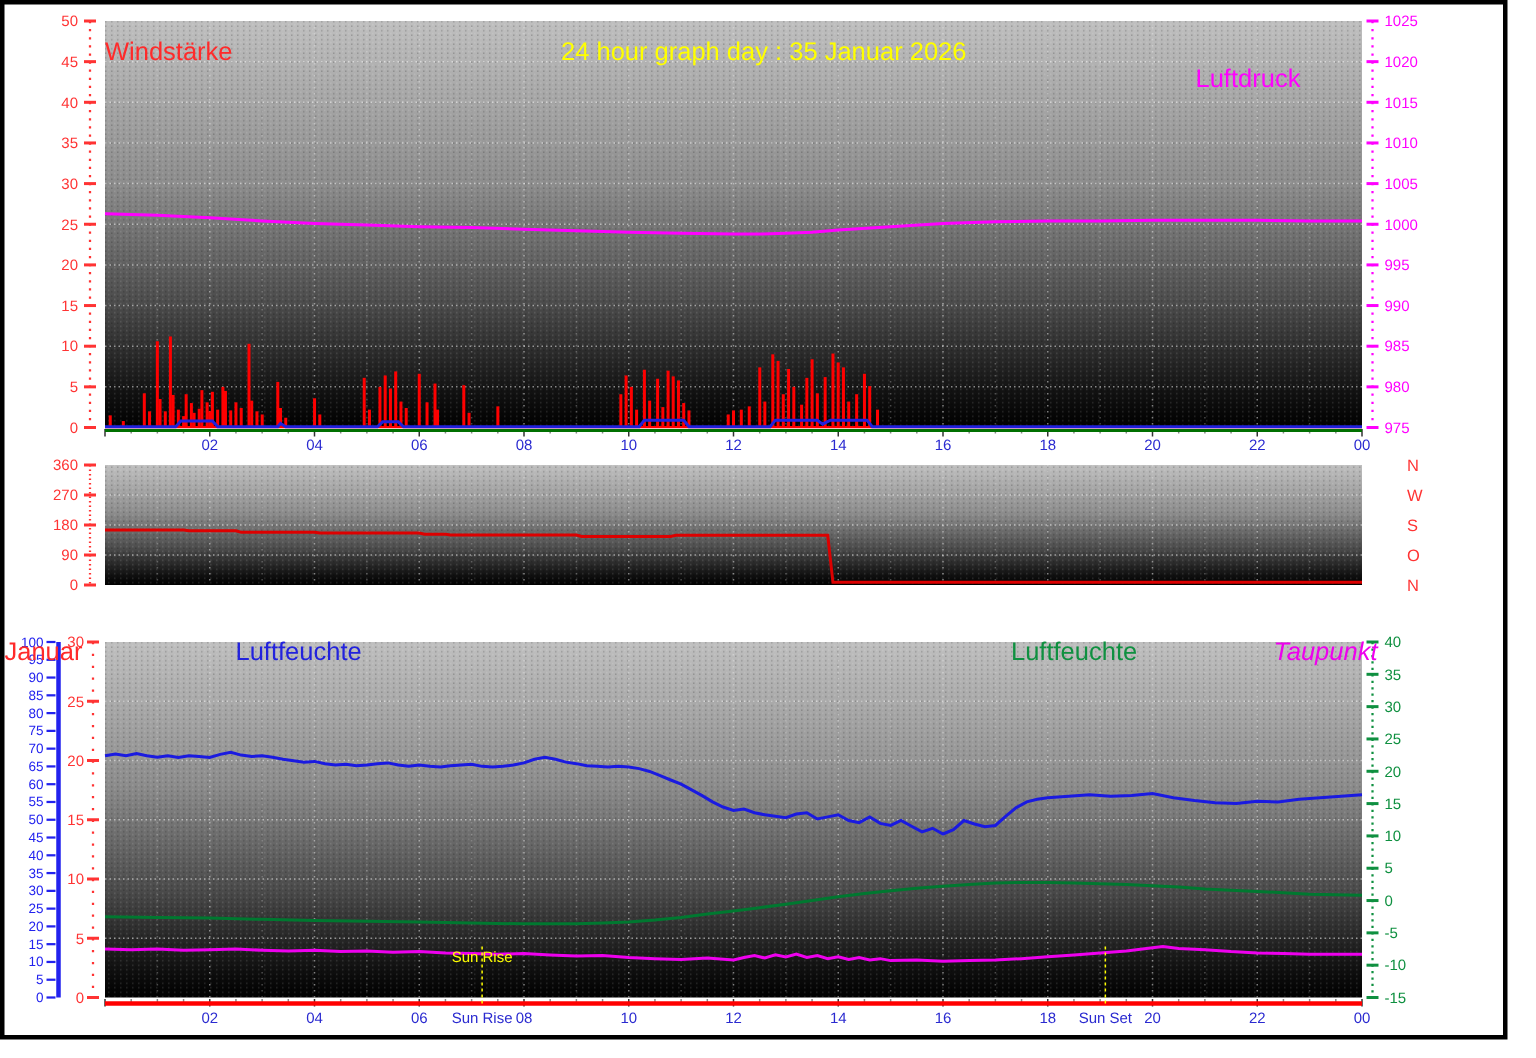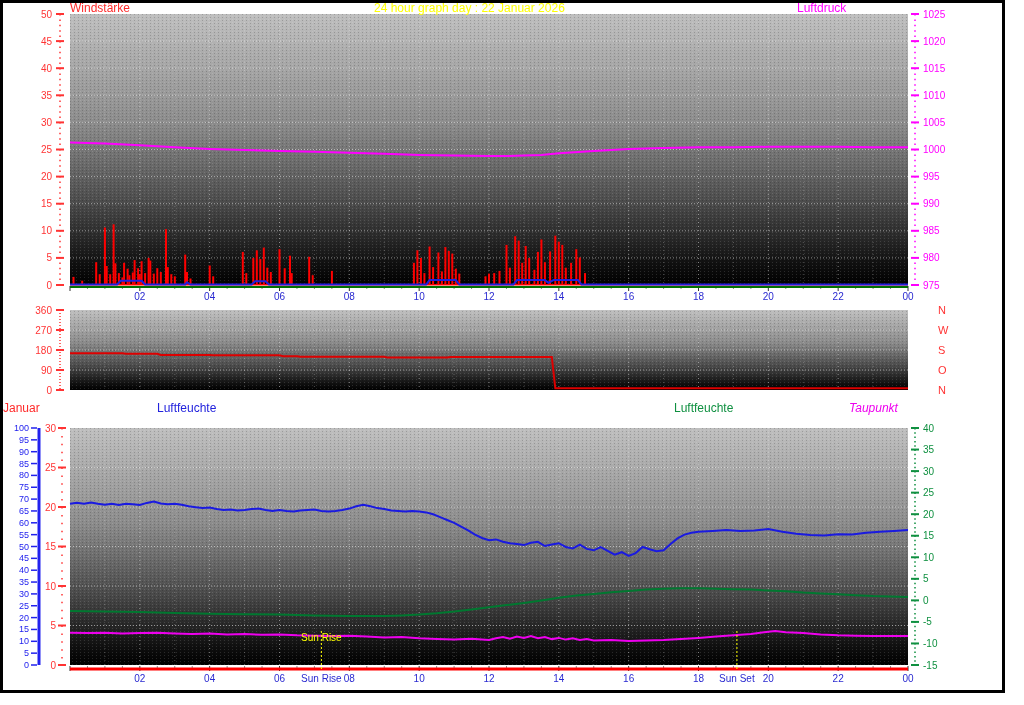--- a/index.html
+++ b/index.html
@@ -1,23 +1,23 @@
 <!DOCTYPE html>
 <html><head>
 <meta charset="utf-8">
 <style>
   html,body{margin:0;padding:0;background:#fff;}
   .stage{position:relative;width:1024px;height:705px;background:#ffffff;overflow:hidden;
          font-family:"Liberation Sans",sans-serif;}
   svg{position:absolute;left:0;top:0;}
   svg text{font-family:"Liberation Sans",sans-serif;}
-  .hdr{position:absolute;font-size:12px;line-height:12px;white-space:nowrap;font-weight:400;}
+  .hdr{position:absolute;font-size:17px;line-height:12px;white-space:nowrap;font-weight:400;margin-top:27px;}
   #t-wind{left:70px;top:2px;}
   #t-title{left:374px;top:2px;}
-  #t-press{left:797px;top:2px;}
+  #t-press{left:797px;top:20px;}
   #t-regen{left:3px;top:402px;}
   #t-hum{left:157px;top:402px;}
   #t-temp{left:674px;top:402px;}
   #t-dew{left:849px;top:402px;font-style:italic;}
 </style>
 </head>
 <body>
 
 <div class="stage">
   <svg id="charts" width="1024" height="705" viewBox="0 0 1024 705">
@@ -521,19 +521,19 @@
           <text x="321.4" y="641" fill="#ffff00" font-size="10" text-anchor="middle">Sun Rise</text>
           <text x="321.4" y="682" fill="#2a2ad0" font-size="10" text-anchor="middle">Sun Rise</text>
         </g>
         <g>
           <line x1="736.9083333333333" y1="631" x2="736.9083333333333" y2="671" stroke="#ffff00" stroke-width="1" stroke-dasharray="2 2"></line>
           <text x="736.9083333333333" y="682" fill="#2a2ad0" font-size="10" text-anchor="middle">Sun Set</text>
         </g>
       </g>
     </svg>
   <span class="hdr" id="t-wind" style="color: rgb(255, 42, 42);">Windstärke</span>
-  <span class="hdr" id="t-title" style="color: rgb(255, 255, 0);">24 hour graph day : 22 Januar 2026</span>
+  <span class="hdr" id="t-title" style="color: rgb(255, 255, 0);">24 hour graph day : 35 Januar 2026</span>
   <span class="hdr" id="t-press" style="color: rgb(255, 0, 255);">Luftdruck</span>
   <span class="hdr" id="t-regen" style="color: rgb(255, 42, 42);">Januar</span>
   <span class="hdr" id="t-hum" style="color: rgb(34, 34, 221);">Luftfeuchte</span>
   <span class="hdr" id="t-temp" style="color: rgb(15, 144, 64);">Luftfeuchte</span>
   <span class="hdr" id="t-dew" style="color: rgb(238, 0, 238);">Taupunkt</span>
 </div>
 
 </body></html>

